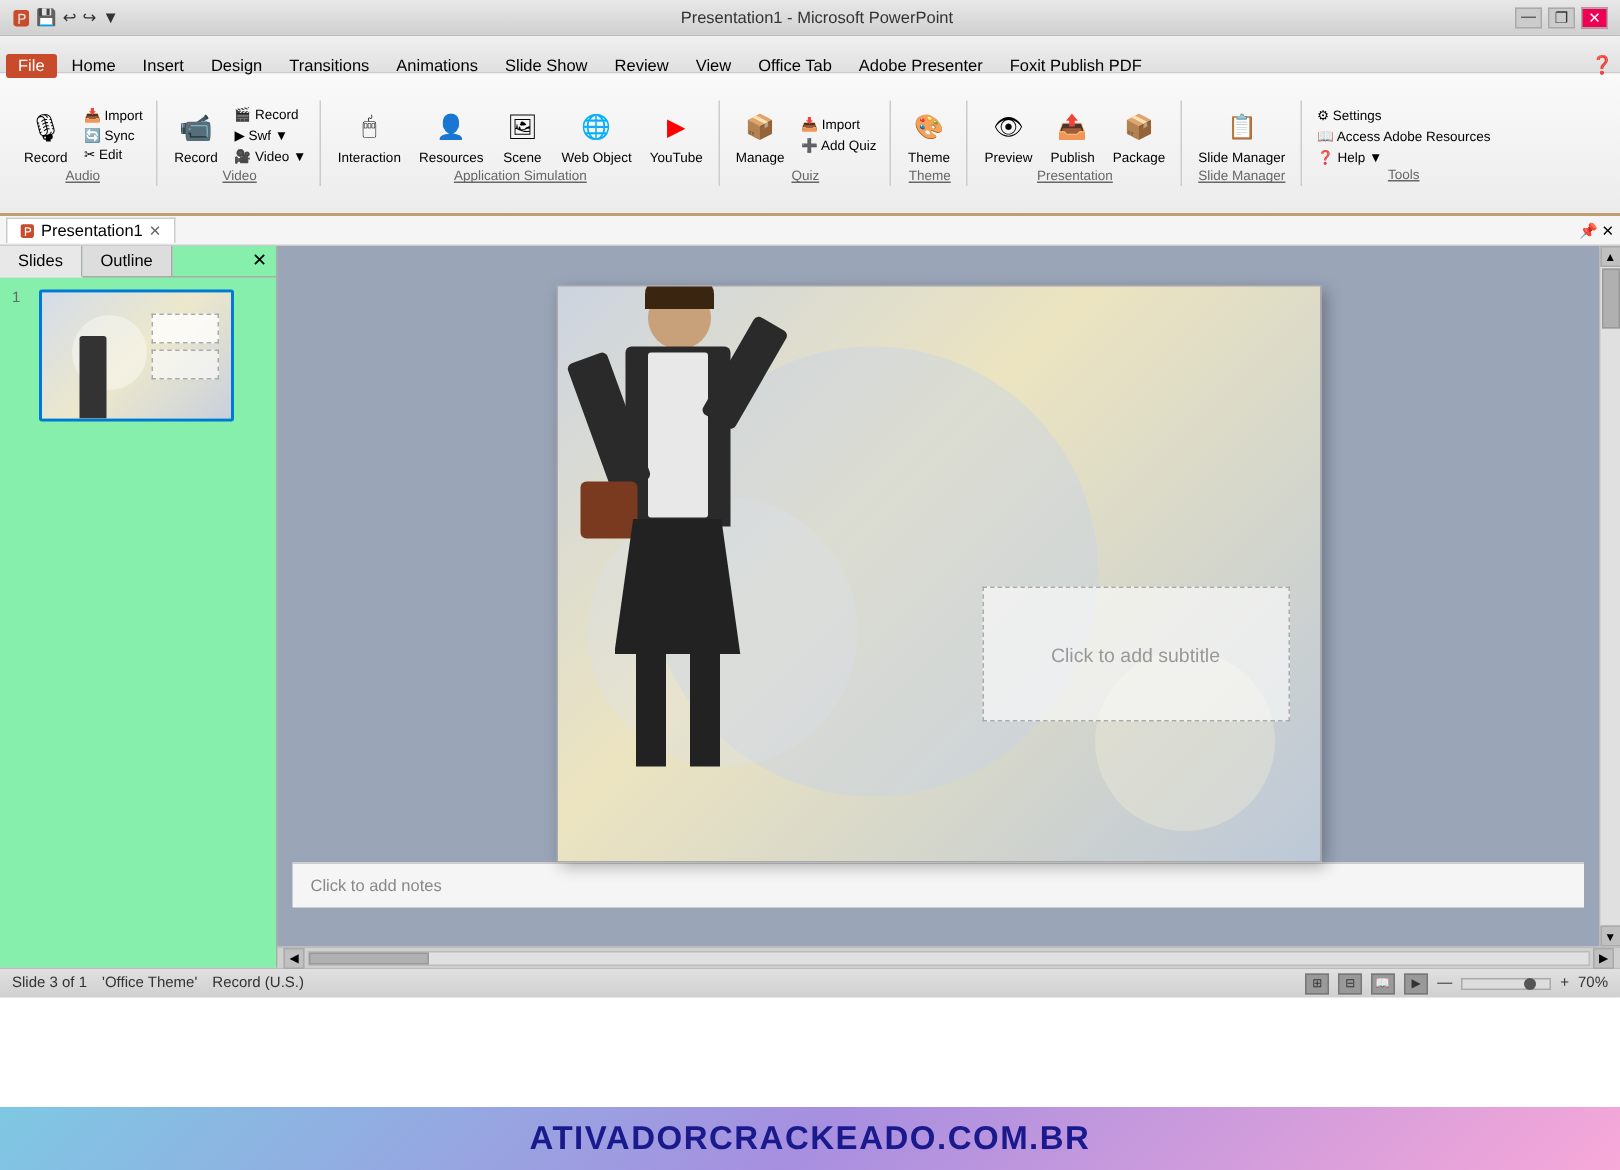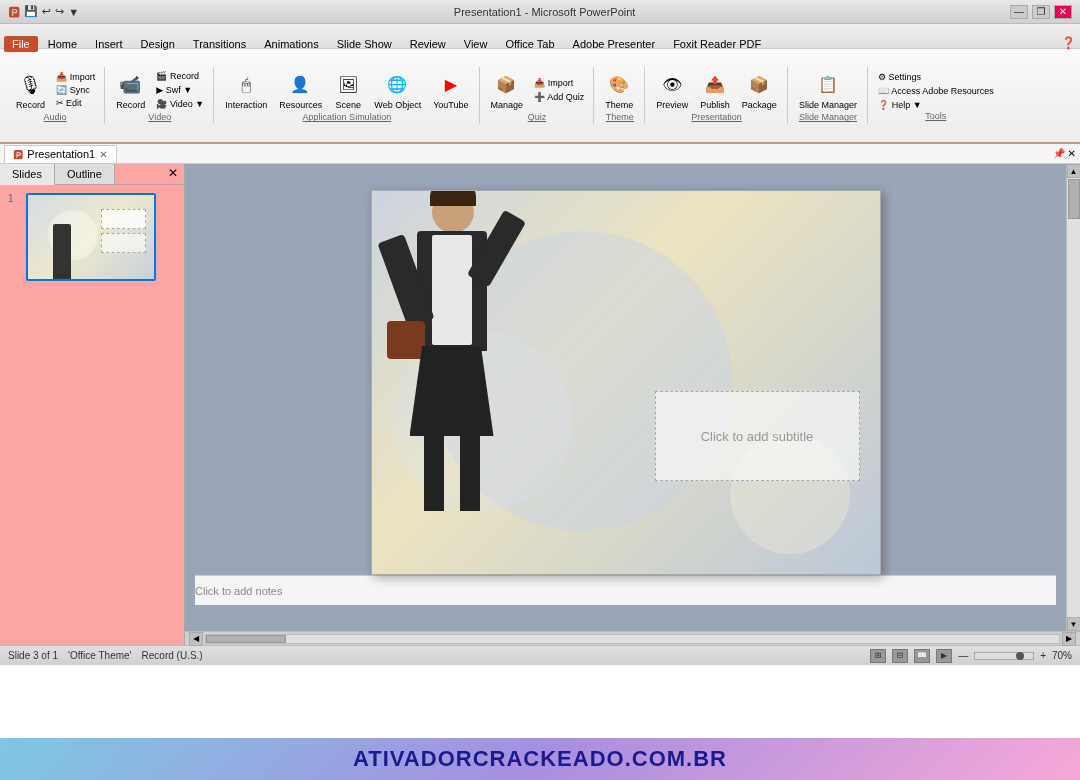--- a/index.html
+++ b/index.html
@@ -164,21 +164,21 @@
     
     #main-area {
       display: flex;
       height: calc(780px - 24px - 22px - 95px - 20px - 20px - 42px);
       background: #b0b8c8;
     }
 
     
     #slide-panel {
       width: 185px;
-      background: #fca5a5;
+      background: #86efac;
       border-right: 1px solid #aaa;
       display: flex;
       flex-direction: column;
       justify-content: space-between;
     }
     #slide-panel-tabs {
       display: flex;
       border-bottom: 1px solid #aaa;
     }
     .panel-tab {
@@ -372,21 +372,21 @@
       text-align: center;
     }
 
     
     #notes-area {
       height: 30px;
       background: #f5f5f5;
       border-top: 1px solid #ccc;
       display: flex;
       align-items: center;
-      padding: 0 0;
+      padding: 0 12px;
       font-size: 11px;
       color: #888;
       width: 100%;
     }
 
     
     #status-bar {
       height: 20px;
       background: linear-gradient(to bottom, #e0e0e0, #d0d0d0);
       border-top: 1px solid #bbb;
@@ -506,21 +506,21 @@
     <div class="menu-item">Home</div>
     <div class="menu-item">Insert</div>
     <div class="menu-item">Design</div>
     <div class="menu-item">Transitions</div>
     <div class="menu-item">Animations</div>
     <div class="menu-item">Slide Show</div>
     <div class="menu-item">Review</div>
     <div class="menu-item">View</div>
     <div class="menu-item">Office Tab</div>
     <div class="menu-item">Adobe Presenter</div>
-    <div class="menu-item">Foxit Reader PDF</div>
+    <div class="menu-item">Foxit Publish PDF</div>
     <div style="margin-left:auto; display:flex; gap:4px;">
       <span style="font-size:12px;">❓</span>
     </div>
   </div>
 
   <div id="ribbon">
     <div id="ribbon-content" style="height:93px; display:flex; align-items:center; padding:2px 6px; gap:1px;">
 
       <div class="ribbon-group">
         <div class="ribbon-group-content">

